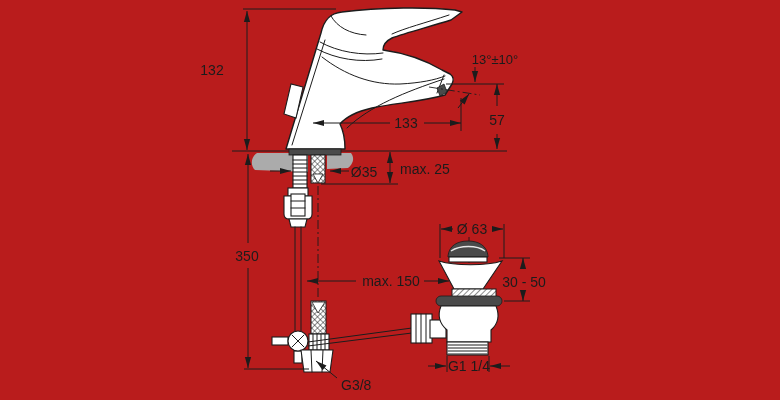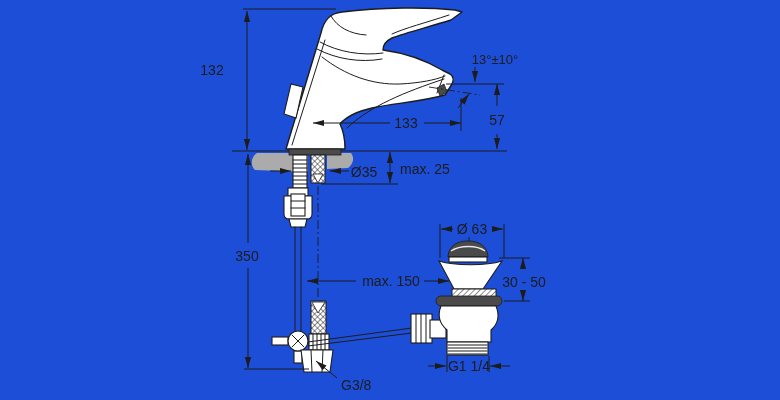--- a/index.html
+++ b/index.html
@@ -1,16 +1,16 @@
 <!DOCTYPE html>
 <html><head>
 <meta charset="utf-8">
 <style>
   html,body{margin:0;padding:0;background:#ffffff;}
-  #stage{position:relative;width:780px;height:400px;background:#1d4ed8;overflow:hidden;
+  #stage{position:relative;width:780px;height:400px;background:#b91c1c;overflow:hidden;
          font-family:"Liberation Sans", sans-serif;}
   svg{display:block}
   .dim-text{font-family:"Liberation Sans", sans-serif;font-size:14px;fill:#1c1c1c;}
   .dim-text.mid{text-anchor:middle;}
   .outline{fill:#ffffff;stroke:#1c1c1c;stroke-width:1.4;stroke-linejoin:round;}
   .detail{fill:none;stroke:#1c1c1c;stroke-width:1;stroke-linecap:round;}
   .dim{stroke:#1c1c1c;stroke-width:1;fill:none;}
   .cl{stroke:#1c1c1c;stroke-width:0.9;fill:none;stroke-dasharray:9 3 2 3;}
   .gray{fill:#ababab;stroke:none;}
   .dark{fill:#4a4a4a;stroke:#1c1c1c;stroke-width:0.8;}

